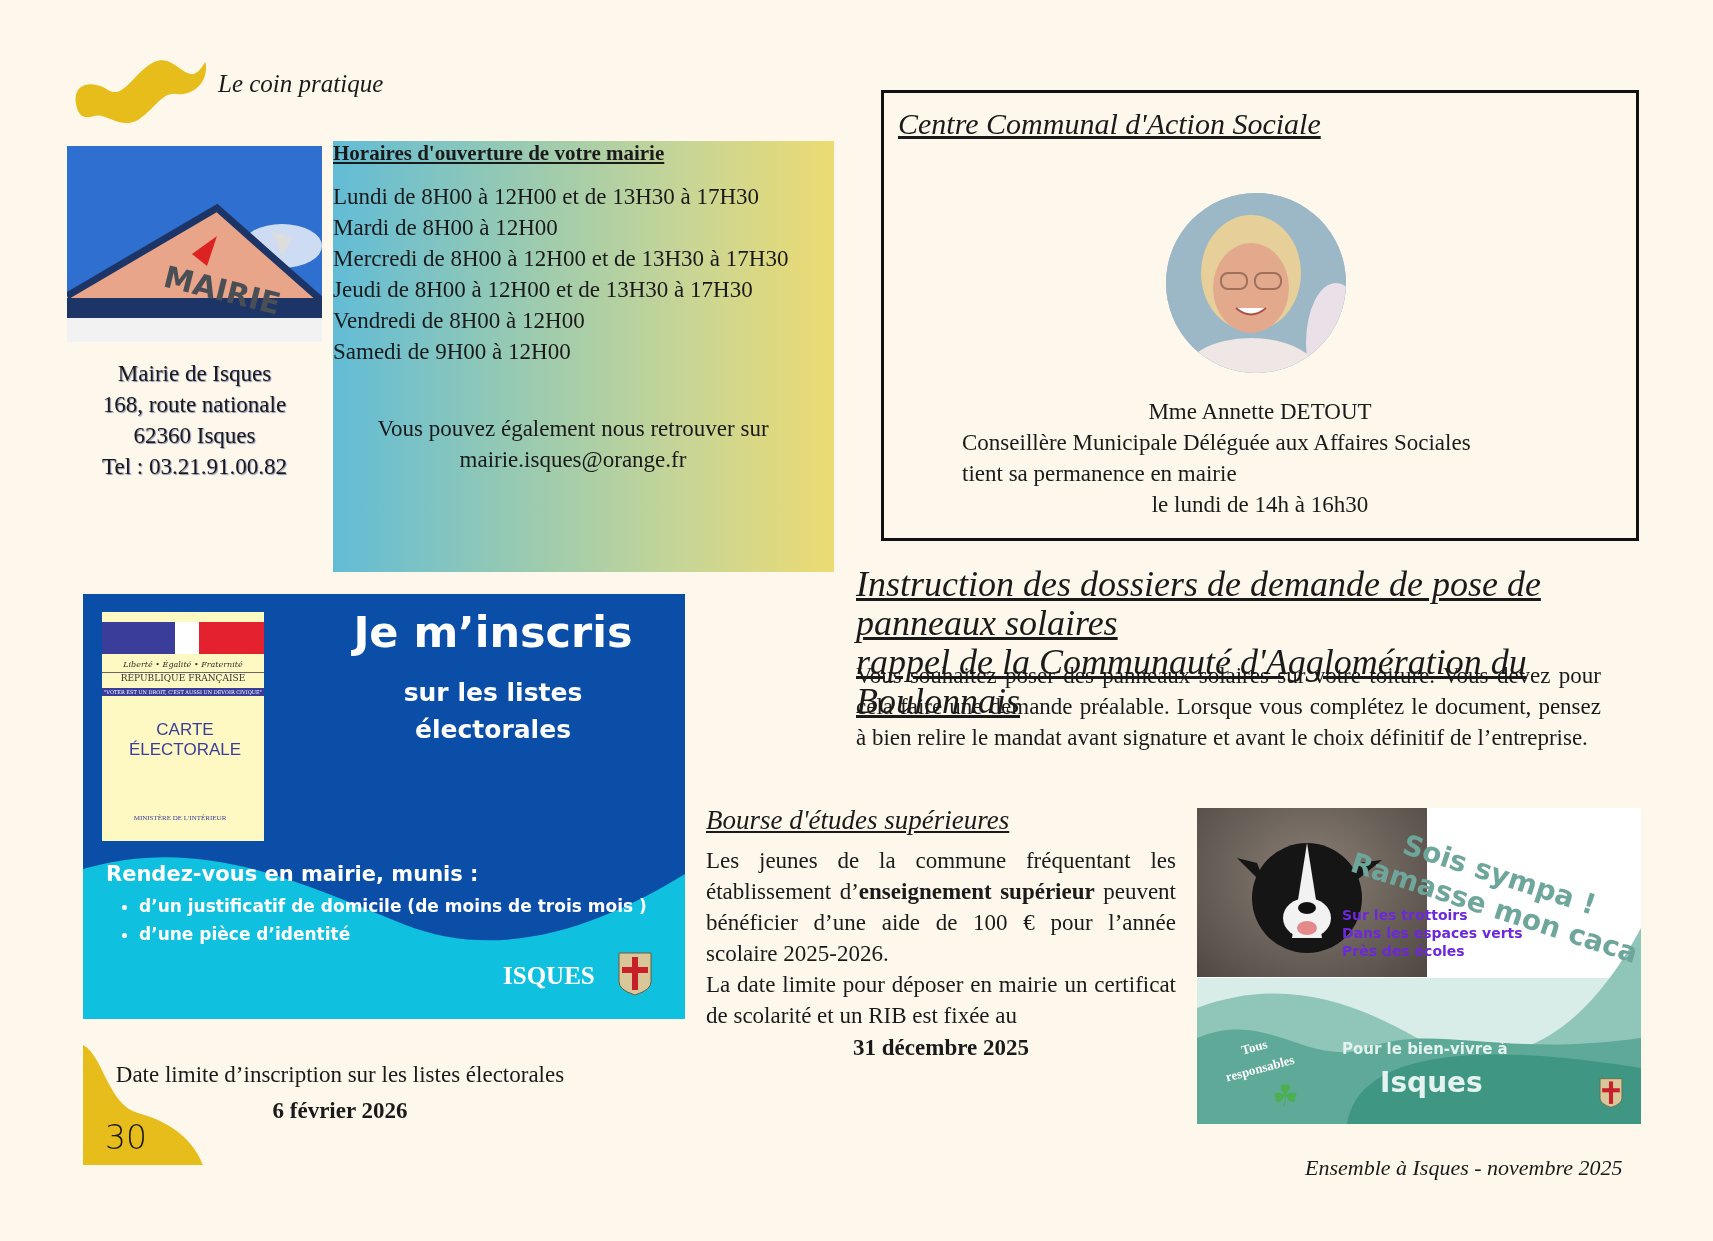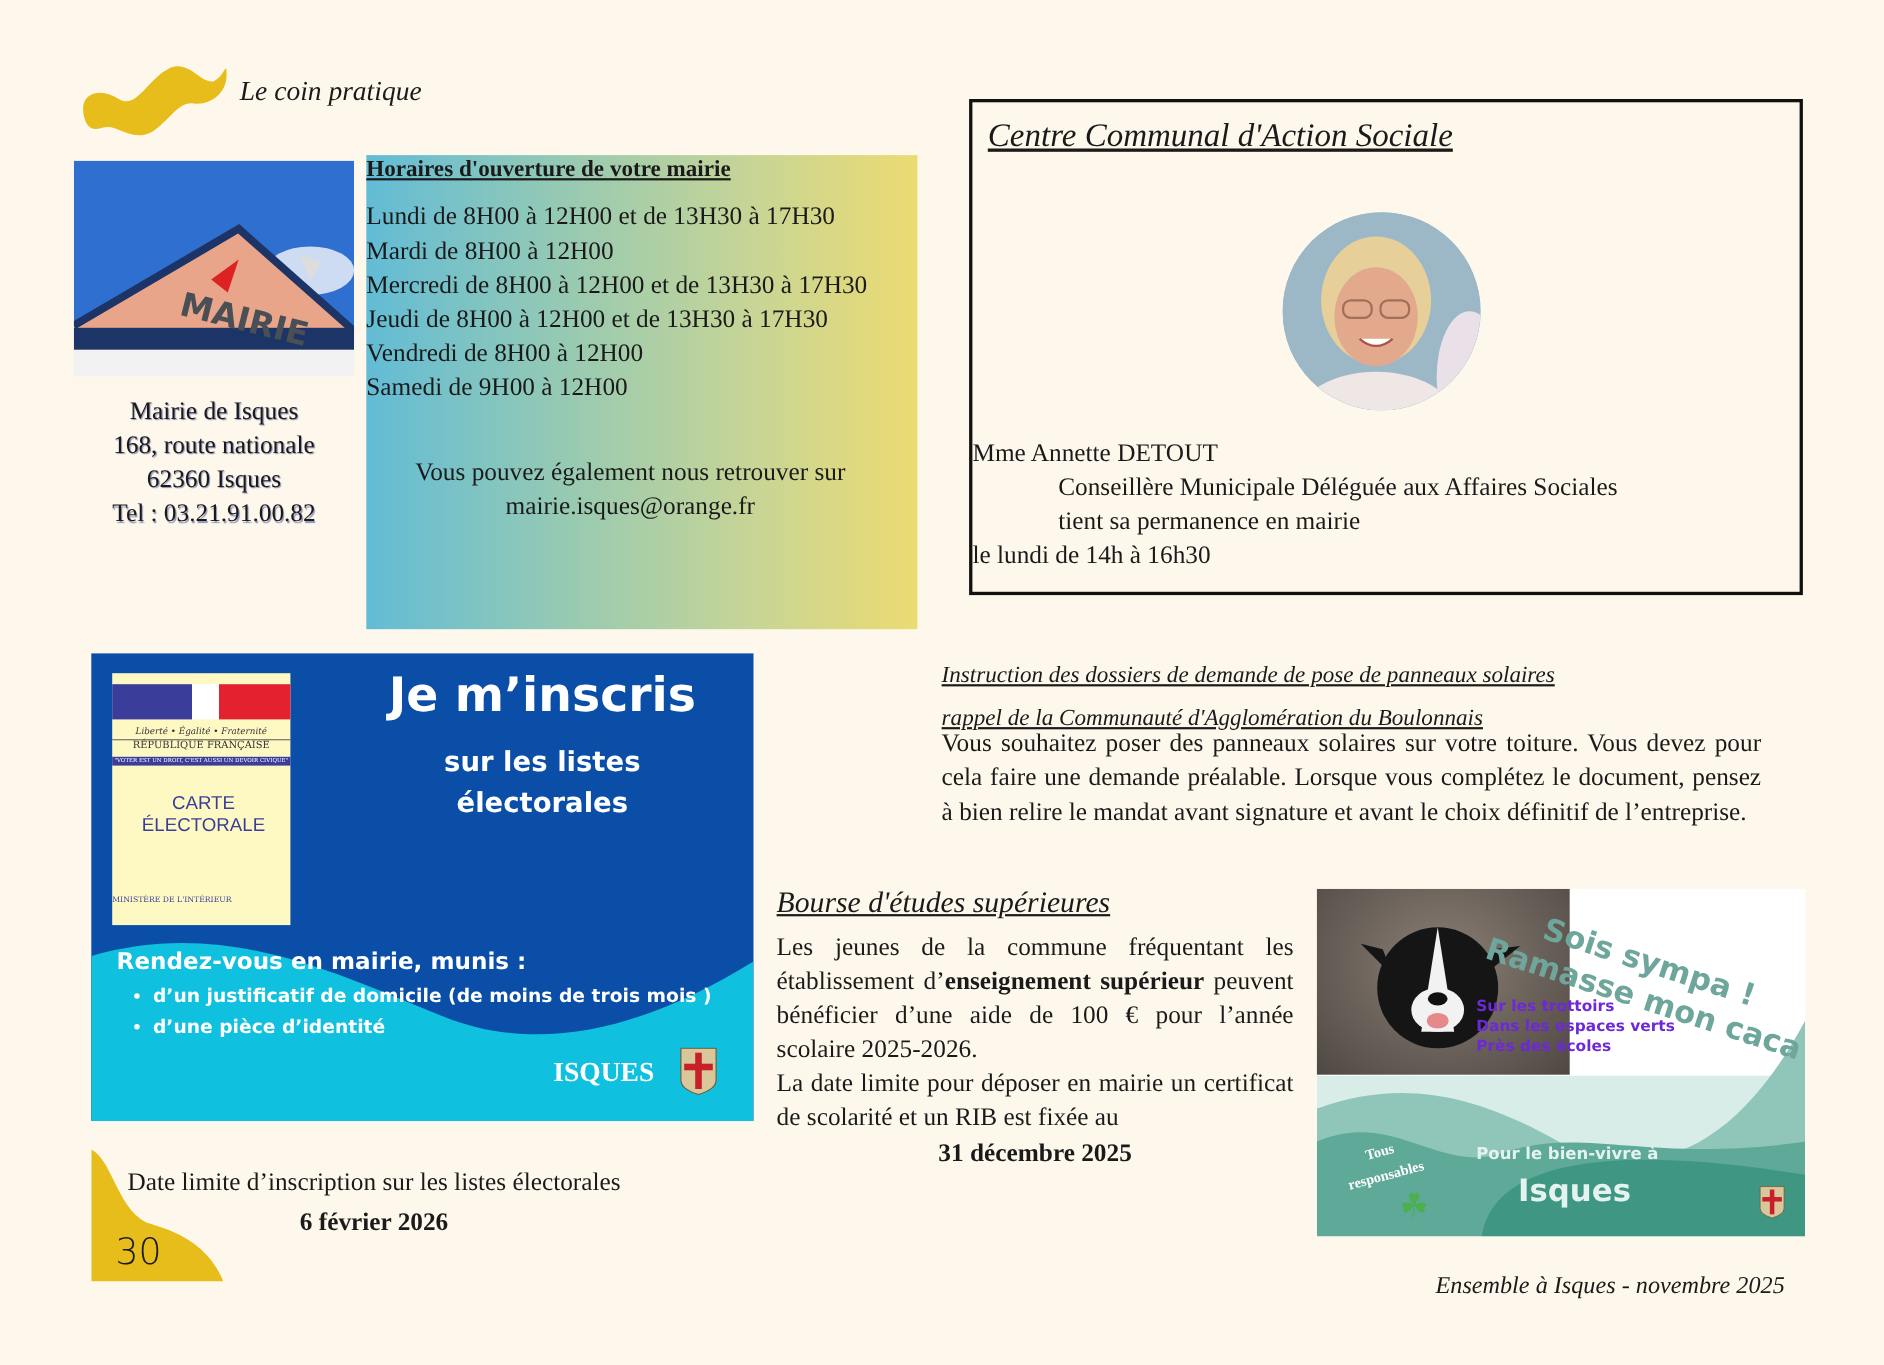--- a/index.html
+++ b/index.html
@@ -17,36 +17,36 @@
   #hours-box { left:333px; top:141px; width:501px; height:431px;
                background:linear-gradient(90deg,#62bcd6 0%,#9ccbaf 40%,#c7d596 70%,#ecdb72 100%); }
   #hours-title { left:0; top:0; font-weight:bold; text-decoration:underline; font-size:21px; font-family:"Liberation Serif", serif; }
   #hours-list { left:0; top:40px; width:485px; font-family:"Liberation Serif", serif; font-size:23px; line-height:31px; text-align:justify; }
   #hours-contact { left:0; top:272px; width:480px; text-align:center; font-family:"Liberation Serif", serif; font-size:23px; line-height:31px; }
   
   #ccas-box { left:881px; top:90px; width:758px; height:451px; border:3px solid #111; box-sizing:border-box; }
   #ccas-title { left:14px; top:14px; font-size:30px; font-style:italic; text-decoration:underline; font-family:"Liberation Serif", serif; }
   #ccas-photo { left:282px; top:100px; width:180px; height:180px; border-radius:50%; overflow:hidden; background:#9cb8c6; }
   #ccas-text { left:0; top:303px; width:752px; font-family:"Liberation Serif", serif; font-size:23px; line-height:31px; }
-  #ccas-text .c { text-align:left; }
+  #ccas-text .c { text-align:center; }
   #ccas-text .l { padding-left:78px; }
   
-  #solar-title { left:856px; top:594px; width:745px; font-size:21px; font-style:italic; text-decoration:underline; line-height:39px; font-family:"Liberation Serif", serif; }
+  #solar-title { left:856px; top:565px; width:745px; font-size:36px; font-style:italic; text-decoration:underline; line-height:39px; font-family:"Liberation Serif", serif; }
   #solar-body { left:856px; top:660px; width:745px; font-family:"Liberation Serif", serif; font-size:23px; line-height:31px; text-align:justify; }
   
   #election { left:83px; top:594px; width:602px; height:425px; background:#0a4ea8; overflow:hidden; }
   #election-wave { left:0; top:0; width:602px; height:425px; }
   #carte { left:19px; top:18px; width:162px; height:229px; background:#fef9c3; }
   #carte .flag { position:absolute; left:0; top:10px; width:162px; height:32px;
                  background:linear-gradient(90deg,#3a3e9a 0 45%,#fff 45% 60%,#e3212f 60%); }
   #carte .motto { position:absolute; left:0; top:48px; width:162px; text-align:center; font-size:8px; font-style:italic; color:#333; }
   #carte .rep { position:absolute; left:0; top:60px; width:162px; text-align:center; font-size:9px; color:#333; border-top:1px solid #666; }
   #carte .band { position:absolute; left:0; top:76px; width:162px; height:8px; background:#3a3e9a; color:#fff; font-size:5px; text-align:center; line-height:8px; }
   #carte .title { position:absolute; left:0; top:108px; width:166px; text-align:center; font-size:17px; color:#3a3e9a; font-family:"Liberation Sans", sans-serif; line-height:20px; }
-  #carte .min { position:absolute; left:0; top:202px; width:156px; text-align:left; font-size:7px; color:#3a3e9a; }
+  #carte .min { position:absolute; left:0; top:202px; width:156px; text-align:center; font-size:7px; color:#3a3e9a;font-family:Liberation Serif, serif; }
   #el-title { left:240px; top:13px; width:340px; text-align:center; color:#fff; font-family:"DejaVu Sans", sans-serif; font-weight:bold; font-size:43px; }
   #el-sub { left:240px; top:80px; width:340px; text-align:center; color:#fff; font-family:"DejaVu Sans", sans-serif; font-weight:bold; font-size:25px; line-height:37px; }
   #el-rdv { left:23px; top:268px; color:#fff; font-family:"DejaVu Sans", sans-serif; font-weight:bold; font-size:21px; }
   #el-items { left:36px; top:298px; margin:0; padding-left:20px; color:#fff; font-family:"DejaVu Sans", sans-serif; font-weight:bold; font-size:17px; line-height:28px; }
   #el-isques { left:420px; top:368px; color:#fff; font-family:"Liberation Serif", serif; font-weight:bold; font-size:25px; }
   .crest { width:34px; height:44px; }
   #el-crest { left:535px; top:358px; }
   
   #corner { left:83px; top:1045px; width:120px; height:120px; }
   #page-num { left:105px; top:1118px; font-size:33px; font-family:"DejaVu Sans", sans-serif; font-weight:300; }

